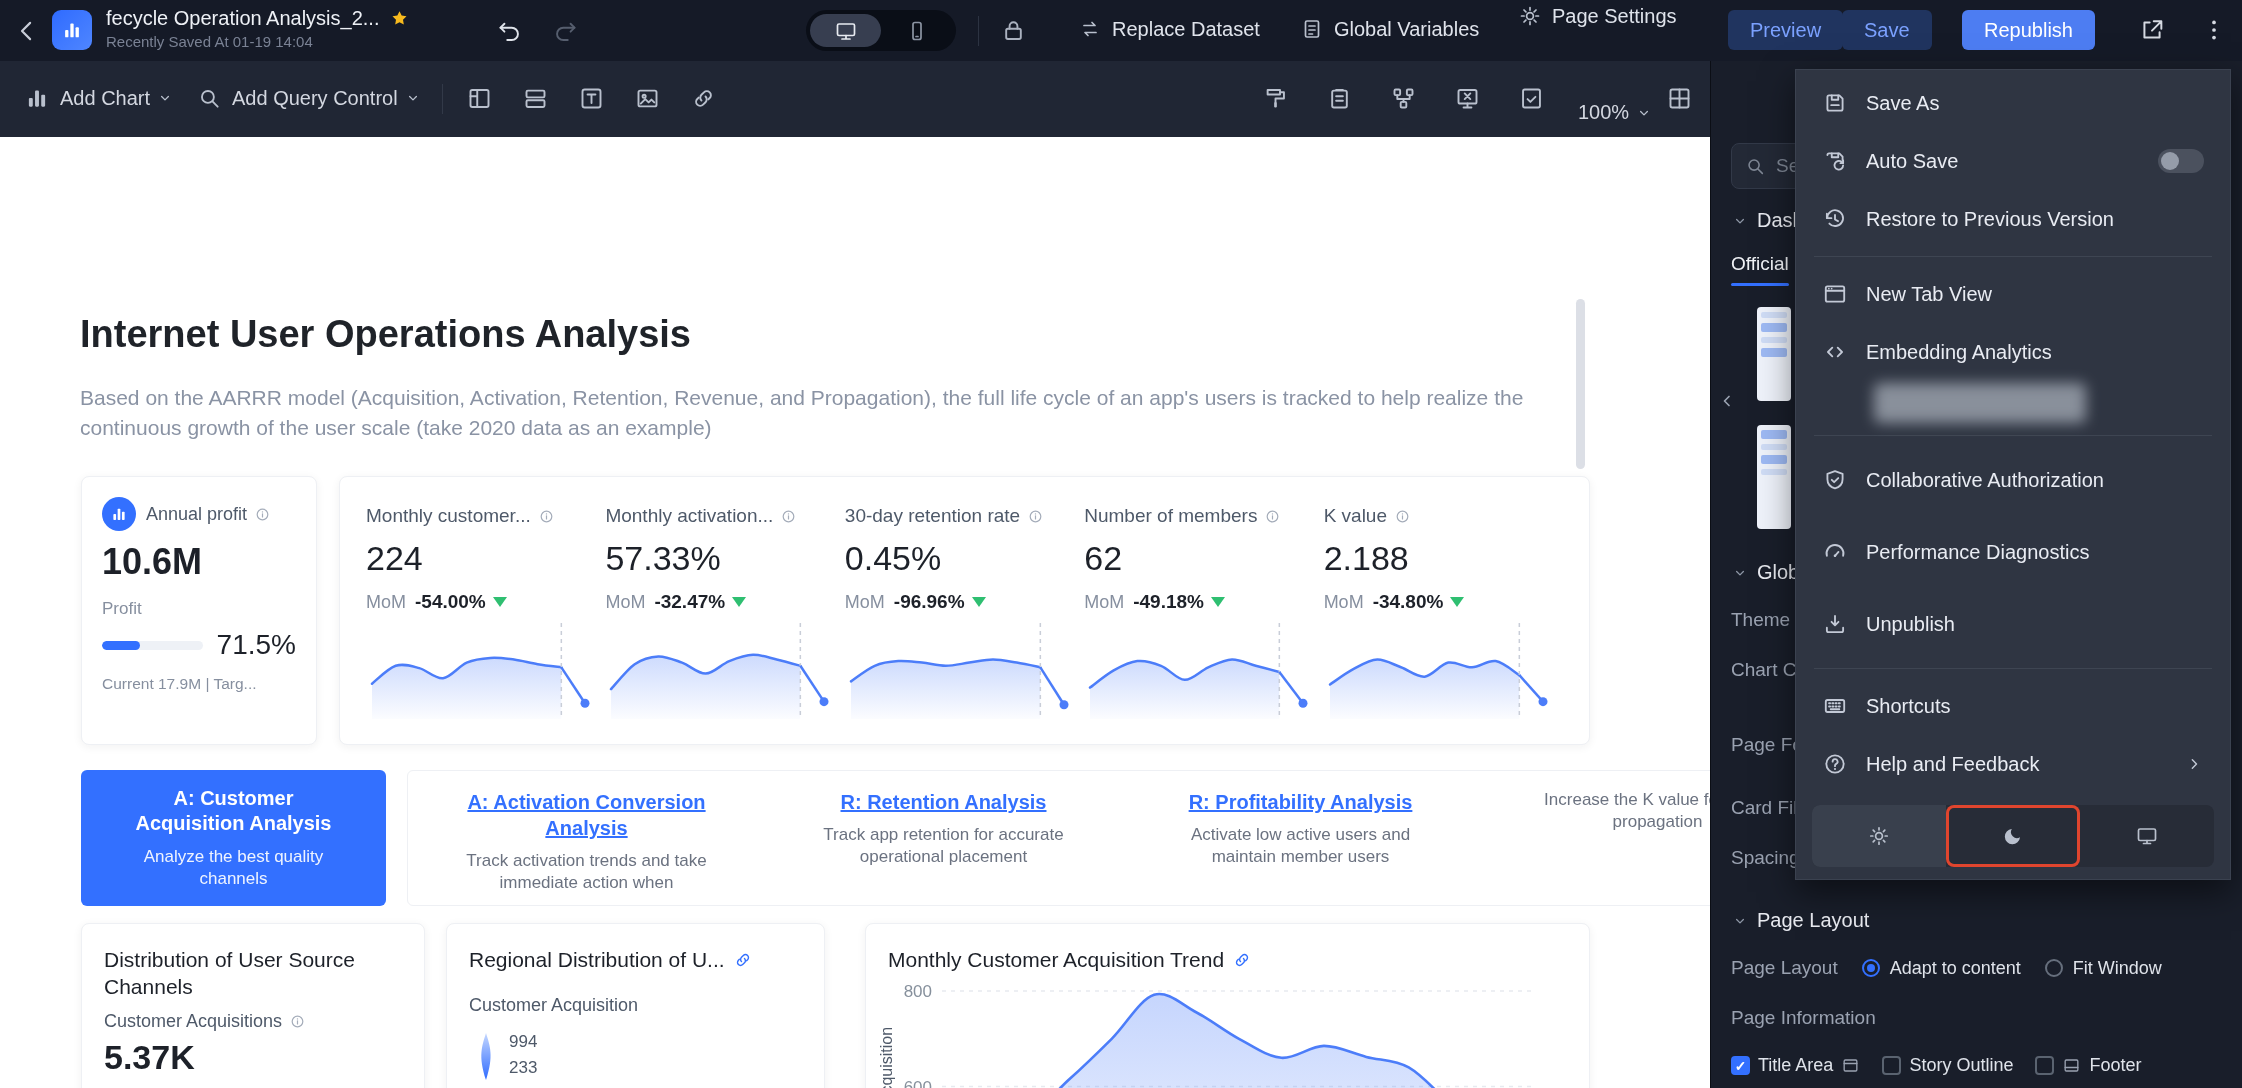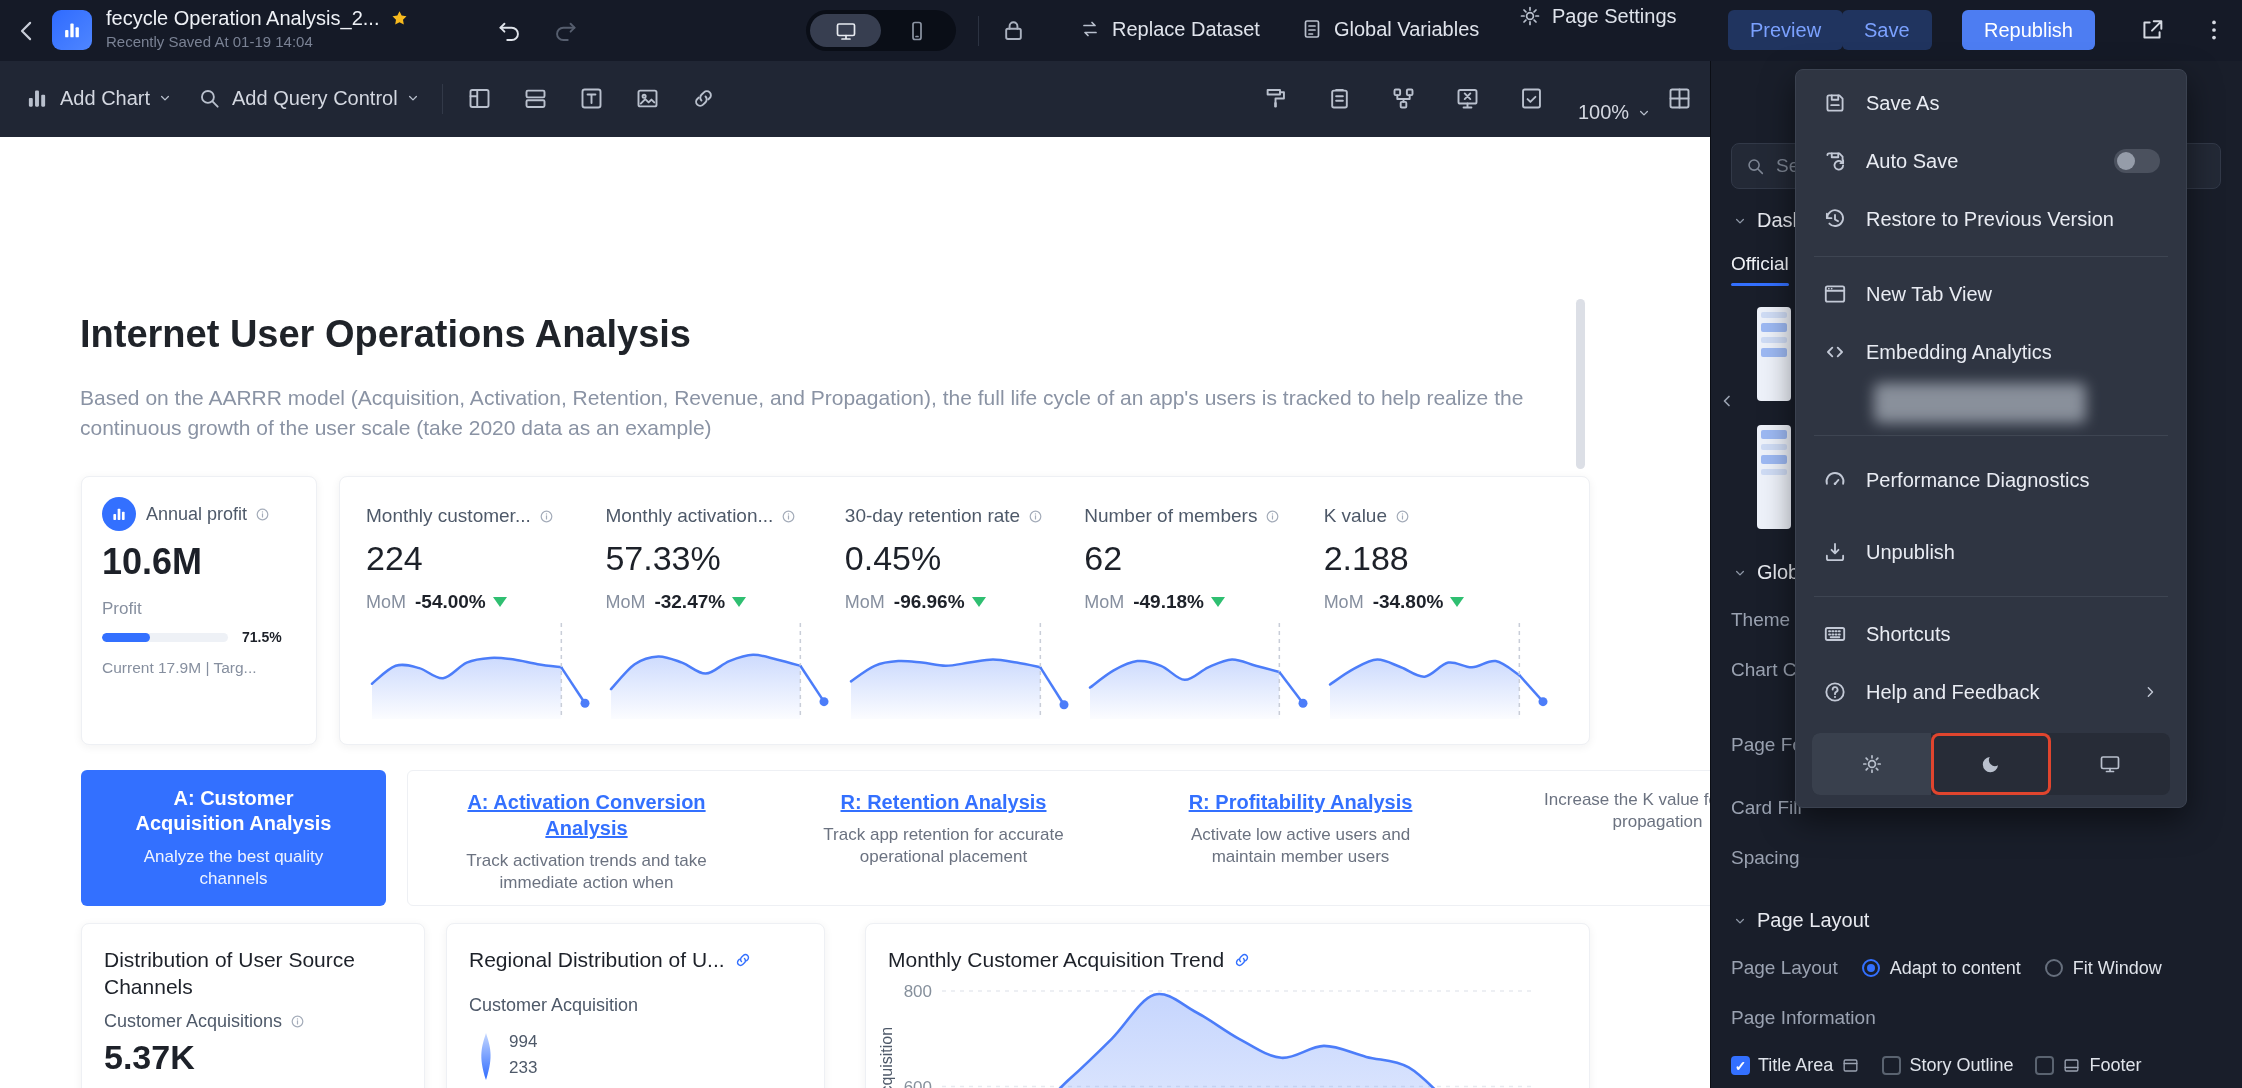--- a/index.html
+++ b/index.html
@@ -77,21 +77,21 @@
   .thumb b{display:block;margin:5px 4px 0;height:9px;border-radius:2px;background:#9db9f3}
   .thumb b.lite{background:#cfdcf5;height:6px}
   .radio{width:18px;height:18px;border-radius:50%;border:2px solid #666f7d;display:inline-block;position:relative;flex:none}
   .radio.on{border-color:var(--accent,#3370ff)}
   .radio.on::after{content:"";position:absolute;left:3px;top:3px;width:8px;height:8px;border-radius:50%;background:var(--accent,#3370ff)}
   .cbx{width:19px;height:19px;border-radius:4px;border:2px solid #5a6370;display:inline-flex;align-items:center;justify-content:center;flex:none}
   .cbx.on{background:var(--accent,#3370ff);border-color:var(--accent,#3370ff);color:#fff;font-size:14px;font-weight:700}
   .plab{font-size:18px;color:#dfe3ea;white-space:nowrap}
 
   
-  .menu{position:absolute;left:1795px;top:69px;width:392px;background:#2f3542;border:1px solid #3b4250;border-radius:8px;
+  .menu{position:absolute;left:1795px;top:69px;width:436px;background:#2f3542;border:1px solid #3b4250;border-radius:0;
         box-shadow:0 12px 32px rgba(0,0,0,.5);z-index:50;padding:4px 0 12px}
   .mi{display:flex;align-items:center;gap:18px;height:58px;padding:0 26px;color:#e9ecf3;font-size:20px;cursor:pointer;white-space:nowrap}
   .mi.tall{height:72px}
   .mi .ic{color:#c3c9d6;width:26px;height:26px}
   .mdiv{height:1px;background:#3e4552;margin:8px 18px}
   .toggle{margin-left:auto;width:46px;height:24px;border-radius:12px;background:#4b515e;position:relative;flex:none}
   .toggle::after{content:"";position:absolute;left:3px;top:3px;width:18px;height:18px;border-radius:50%;background:#959ca9}
   .chevr{margin-left:auto;color:#8d95a4;width:20px!important;height:20px!important}
   .blurbar{margin:2px 0 12px 78px;width:212px;height:40px;border-radius:6px;background:#99a0ab;filter:blur(7px);opacity:.85}
   .themerow{display:flex;margin:12px 16px 0;background:#272c37;border-radius:8px;height:62px;overflow:visible}
@@ -357,21 +357,21 @@
               <circle cx="12" cy="8.3" r="1" fill="currentColor" stroke="none"></circle>
             </svg>
           </i>
       </div>
       <div style="font-size:36px;font-weight:700;margin-top:10px">10.6M</div>
       <div style="font-size:17px;color:#868f9f;margin-top:16px">Profit</div>
       <div class="row" style="margin-top:10px">
         <div class="prog">
             <div class="progfill" style="width: 38%;"></div>
           </div>
-        <span style="font-size:14px;font-weight:700;margin-left:14px">71.5%</span>
+        <span style="font-size:28px;font-weight:400;margin-left:14px">71.5%</span>
       </div>
       <div style="font-size:15.5px;color:#868f9f;margin-top:14px;white-space:nowrap">Current 17.9M | Targ...</div>
     </div>
 
     <div class="card" style="left:339px;top:339px;width:1251px;height:269px;padding:28px 26px;display:flex">
       <div style="flex:1">
         <div class="row">
             <span class="klabel">Monthly customer...</span>
             <i class="ic inf">
               <svg viewBox="0 0 24 24">
@@ -718,20 +718,29 @@
     <div class="mi">
       <i class="ic">
           <svg viewBox="0 0 24 24">
             <path d="M9.5 8 5.5 12l4 4M14.5 8l4 4-4 4"></path>
           </svg>
         </i>
       <span>Embedding Analytics</span>
     </div>
     <div class="blurbar"></div>
     <div class="mdiv"></div>
+    <div class="mi tall">
+      <i class="ic">
+          <svg viewBox="0 0 24 24">
+            <path d="M12 3.8 19 6.3v4.9c0 4.3-2.9 7.3-7 8.6-4.1-1.3-7-4.3-7-8.6V6.3z"></path>
+            <path d="M9 11.8l2.2 2.2 3.8-3.8"></path>
+          </svg>
+        </i>
+      <span>Collaborative Authorization</span>
+    </div>
     <div class="mi tall">
       <i class="ic">
           <svg viewBox="0 0 24 24">
             <path d="M4.5 15.5a7.8 7.8 0 1 1 15 0"></path>
             <path d="M12 15.5l3.2-3.6"></path>
             <circle cx="12" cy="15.5" r="1.2" fill="currentColor" stroke="none"></circle>
           </svg>
         </i>
       <span>Performance Diagnostics</span>
     </div>

